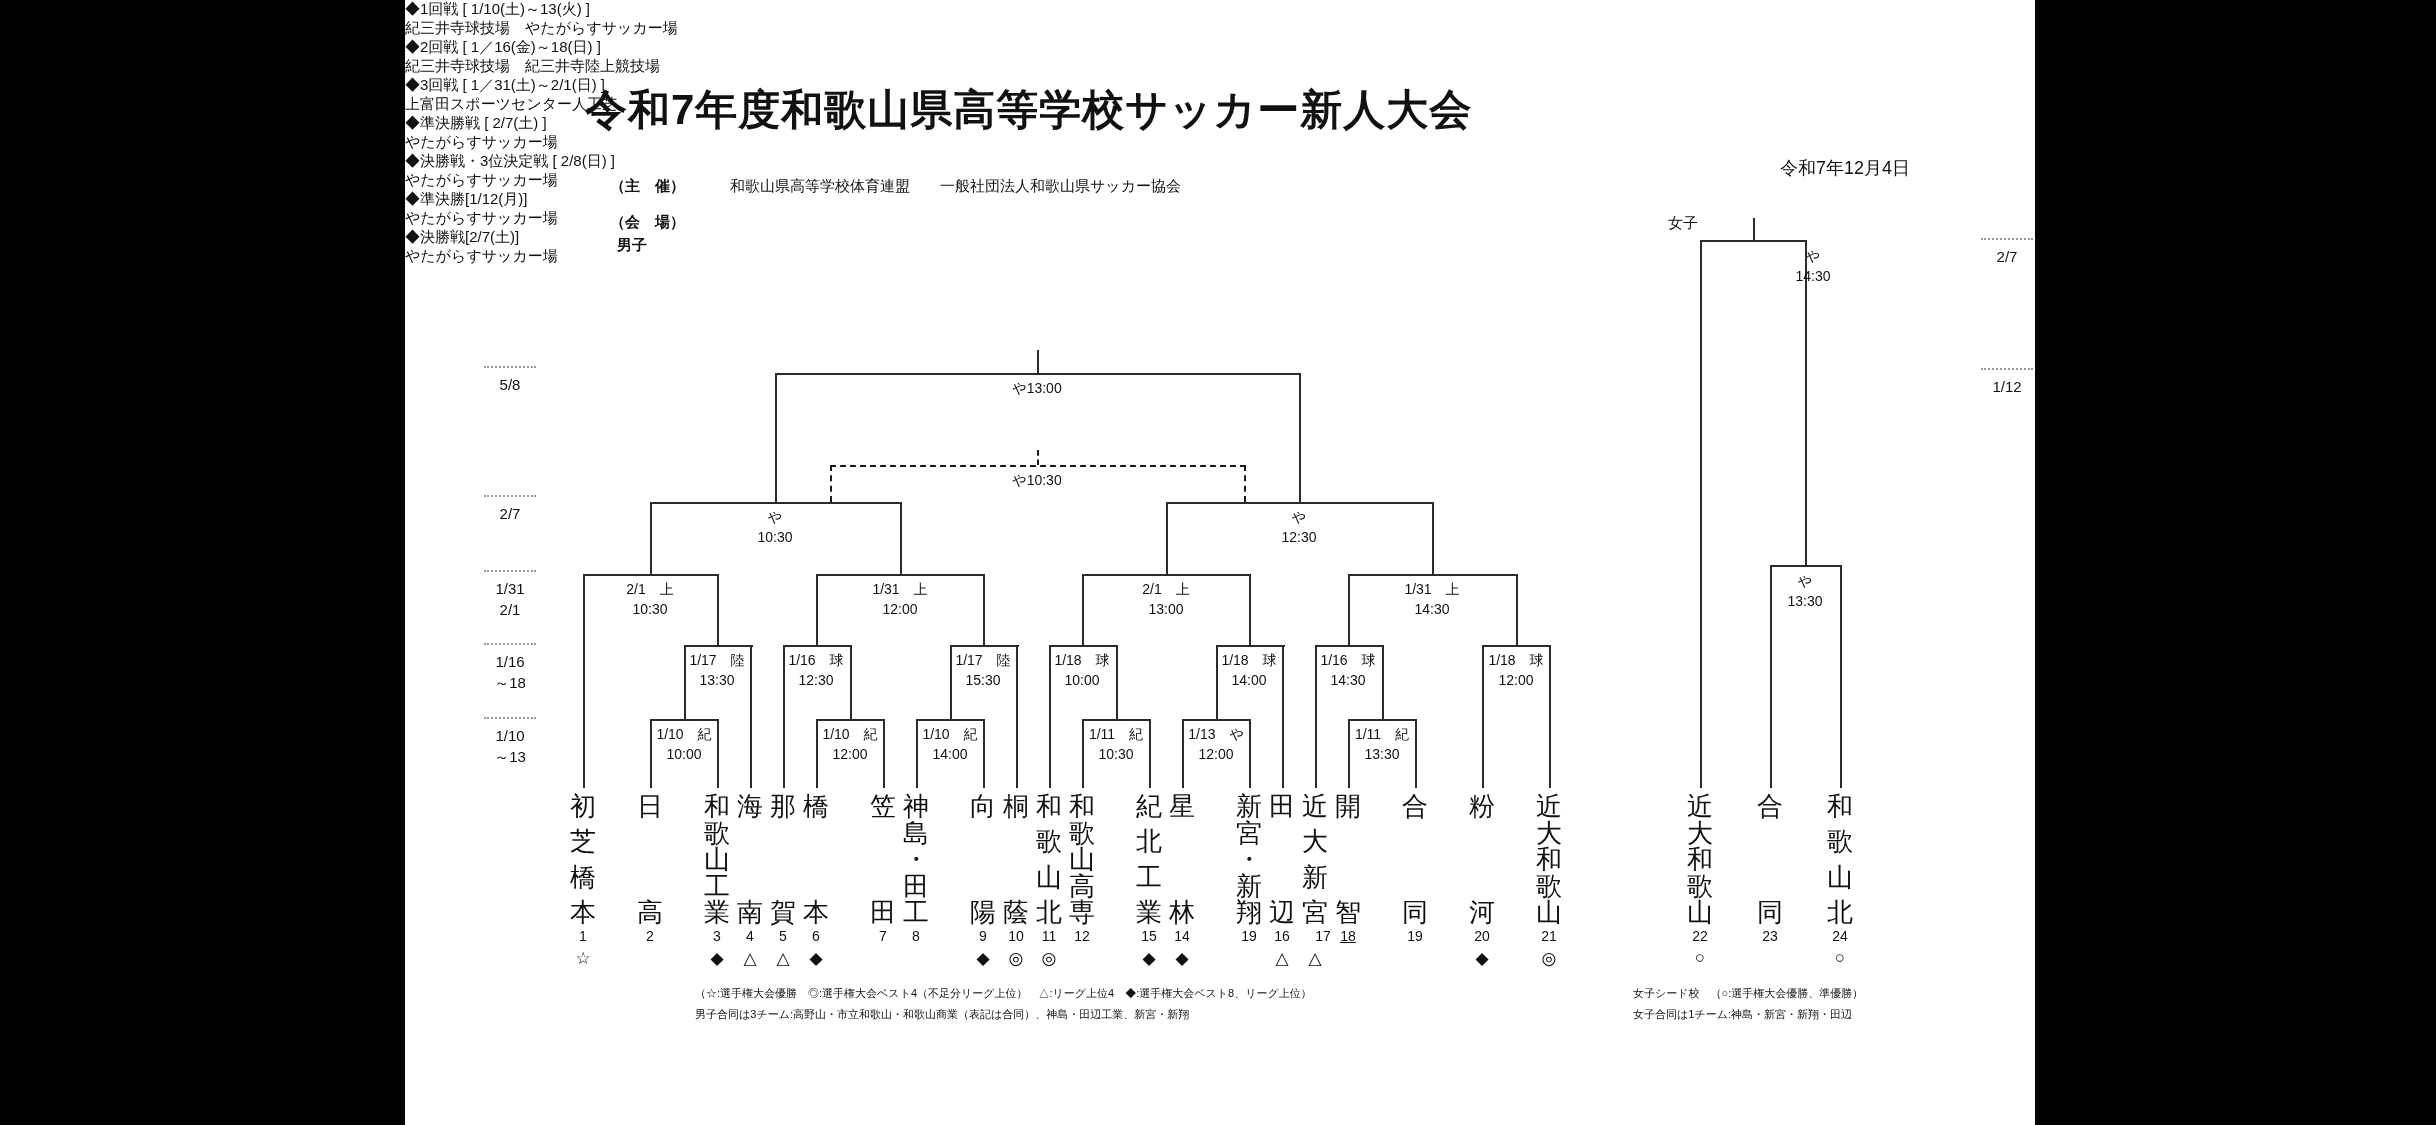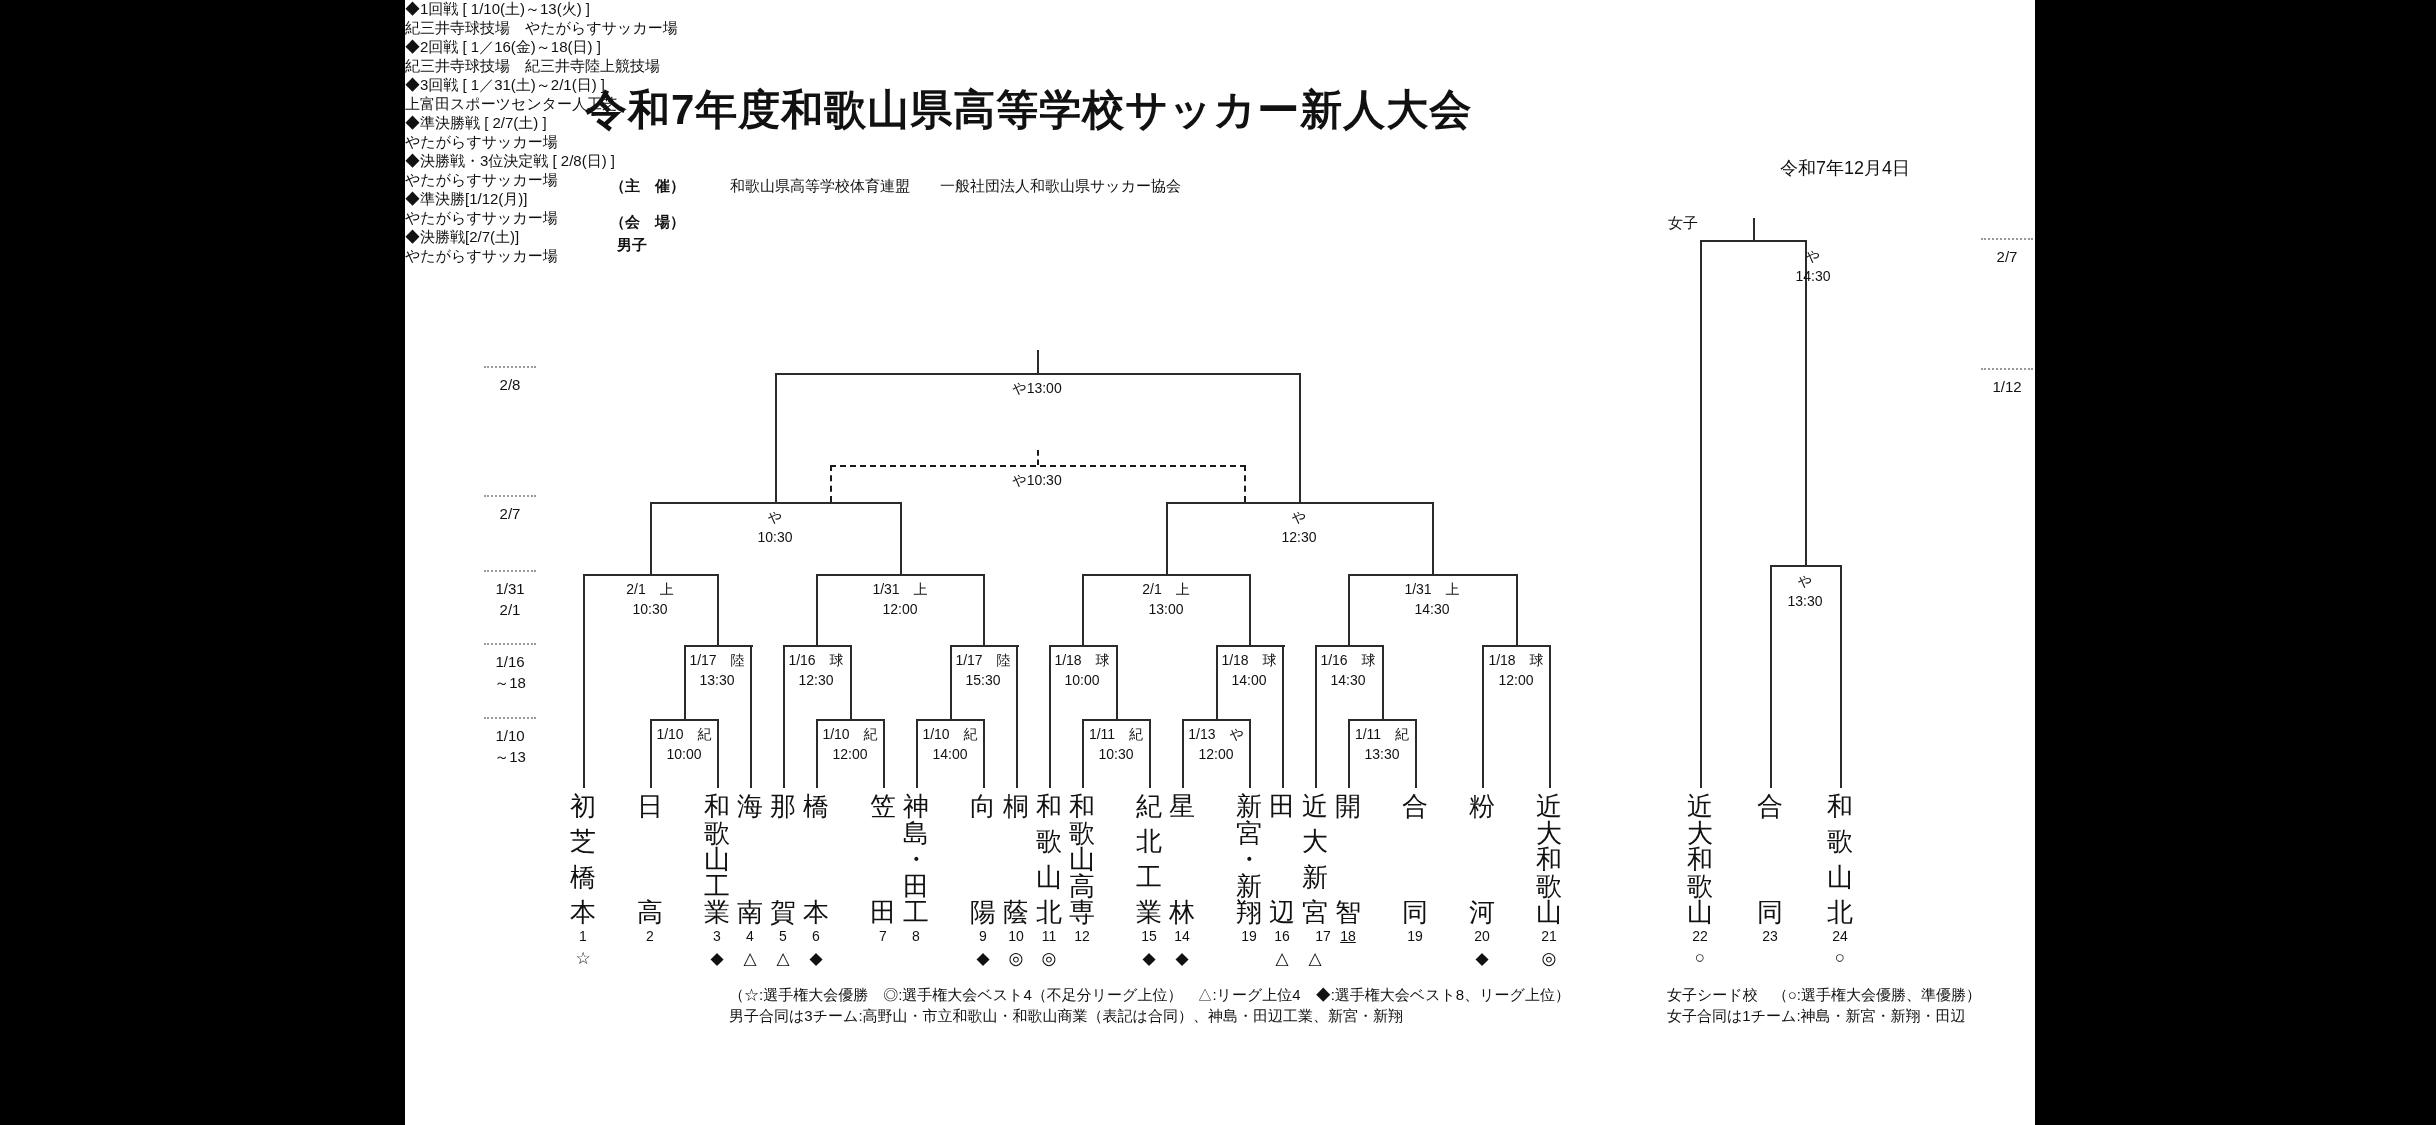--- a/index.html
+++ b/index.html
@@ -17,21 +17,21 @@
   .vdash{position:absolute;width:0;border-left:2px dashed #1a1a1a;}
   .dotted{position:absolute;height:0;border-top:2px dotted #9a9a9a;}
   .mlabel{position:absolute;transform:translateX(-50%);text-align:center;font-size:14px;
     line-height:20px;white-space:nowrap;background:transparent;}
   .side-label{position:absolute;transform:translateX(-50%);text-align:center;font-size:15px;
     line-height:21px;white-space:nowrap;}
   .team-col{position:absolute;transform:translateX(-50%);display:flex;flex-direction:column;
     justify-content:space-between;align-items:center;height:132px;font-size:26px;line-height:1;}
   .team-num{position:absolute;transform:translateX(-50%);font-size:14px;}
   .team-sym{position:absolute;transform:translateX(-50%);font-size:17px;}
-  .fnote{position:absolute;font-size:15px;white-space:nowrap;margin-left:34px;}
+  .fnote{position:absolute;font-size:11px;white-space:nowrap;}
 </style>
 </head>
 <body>
 
 <div id="page">
   <div class="abs" id="title">令和7年度和歌山県高等学校サッカー新人大会</div>
   <div class="abs" id="doc-date">令和7年12月4日</div>
 
   <div class="abs hlabel bold" style="left:205px;top:177px">（主　催）</div>
   <div class="abs hlabel" style="left:325px;top:177px">和歌山県高等学校体育連盟　　一般社団法人和歌山県サッカー協会</div>
@@ -53,21 +53,21 @@
     <div class="hlabel" style="left: 267px; top: 278px;">◆準決勝戦 [ 2/7(土) ]</div>
     <div class="hlabel" style="left: 492px; top: 278px;">やたがらすサッカー場</div>
     <div class="hlabel" style="left: 267px; top: 300px;">◆決勝戦・3位決定戦 [ 2/8(日) ]</div>
     <div class="hlabel" style="left: 492px; top: 300px;">やたがらすサッカー場</div>
     <div class="hlabel" style="left: 1263px; top: 235px;">◆準決勝[1/12(月)]</div>
     <div class="hlabel" style="left: 1300px; top: 256px;">やたがらすサッカー場</div>
     <div class="hlabel" style="left: 1263px; top: 277px;">◆決勝戦[2/7(土)]</div>
     <div class="hlabel" style="left: 1300px; top: 298px;">やたがらすサッカー場</div>
     <div class="dotted" style="left: 79px; top: 366px; width: 52px;"></div>
     <div class="side-label" style="left: 105px; top: 374px;">
-      <div>2/8</div>
+      <div>5/8</div>
     </div>
     <div class="dotted" style="left: 79px; top: 495px; width: 52px;"></div>
     <div class="side-label" style="left: 105px; top: 503px;">
       <div>2/7</div>
     </div>
     <div class="dotted" style="left: 79px; top: 570px; width: 52px;"></div>
     <div class="side-label" style="left: 105px; top: 578px;">
       <div>1/31</div>
       <div>2/1</div>
     </div>

